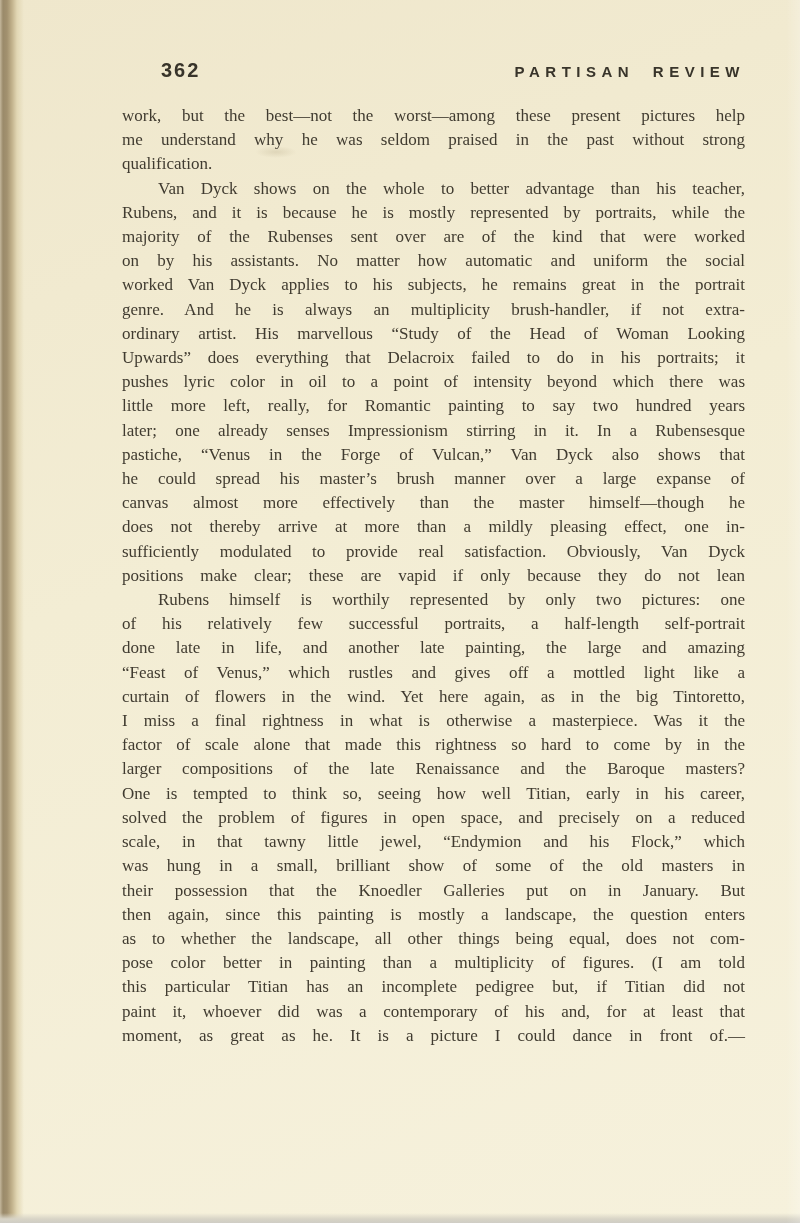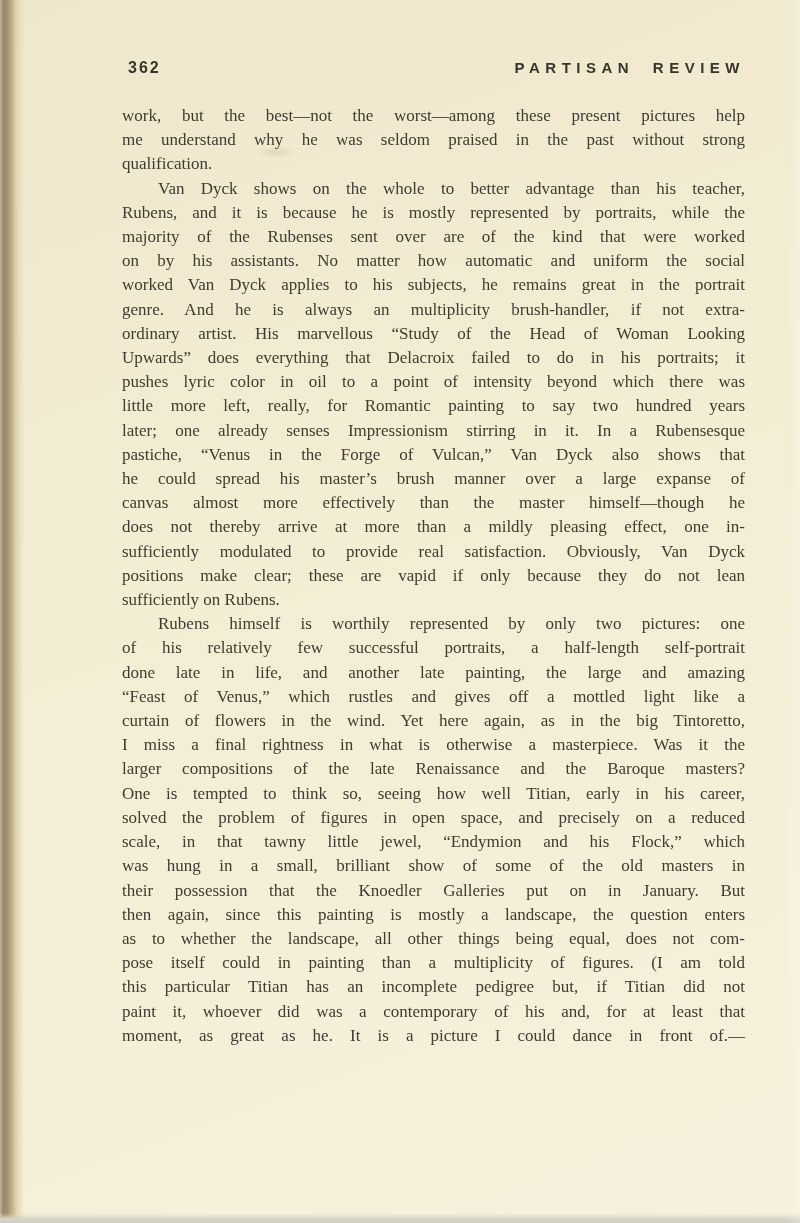--- a/index.html
+++ b/index.html
@@ -59,22 +59,23 @@
     left: 128px;
     right: 55px;
     display: flex;
     justify-content: space-between;
     align-items: baseline;
     font-family: "Liberation Sans", sans-serif;
     font-weight: bold;
     color: #38342a;
   }
   .pagenum {
-    font-size: 16px;
+    font-size: 20px;
     letter-spacing: 2px;
+    margin-left: 33px;
   }
   .journal {
     font-size: 15px;
     letter-spacing: 5.5px;
     word-spacing: 9px;
   }
   .body-text {
     position: absolute;
     top: 104px;
     left: 122px;
@@ -118,33 +119,33 @@
       <div class="ln">Upwards” does everything that Delacroix failed to do in his portraits; it</div>
       <div class="ln">pushes lyric color in oil to a point of intensity beyond which there was</div>
       <div class="ln">little more left, really, for Romantic painting to say two hundred years</div>
       <div class="ln">later; one already senses Impressionism stirring in it. In a Rubensesque</div>
       <div class="ln">pastiche, “Venus in the Forge of Vulcan,” Van Dyck also shows that</div>
       <div class="ln">he could spread his master’s brush manner over a large expanse of</div>
       <div class="ln">canvas almost more effectively than the master himself—though he</div>
       <div class="ln">does not thereby arrive at more than a mildly pleasing effect, one in-</div>
       <div class="ln">sufficiently modulated to provide real satisfaction. Obviously, Van Dyck</div>
       <div class="ln">positions make clear; these are vapid if only because they do not lean</div>
-      <div class="ln short">sufficiently on Rubens.</div>
       <div class="ln indent">Rubens himself is worthily represented by only two pictures: one</div>
       <div class="ln">of his relatively few successful portraits, a half-length self-portrait</div>
       <div class="ln">done late in life, and another late painting, the large and amazing</div>
       <div class="ln">“Feast of Venus,” which rustles and gives off a mottled light like a</div>
       <div class="ln">curtain of flowers in the wind. Yet here again, as in the big Tintoretto,</div>
       <div class="ln">I miss a final rightness in what is otherwise a masterpiece. Was it the</div>
+      <div class="ln">factor of scale alone that made this rightness so hard to come by in the</div>
       <div class="ln">larger compositions of the late Renaissance and the Baroque masters?</div>
       <div class="ln">One is tempted to think so, seeing how well Titian, early in his career,</div>
       <div class="ln">solved the problem of figures in open space, and precisely on a reduced</div>
       <div class="ln">scale, in that tawny little jewel, “Endymion and his Flock,” which</div>
       <div class="ln">was hung in a small, brilliant show of some of the old masters in</div>
       <div class="ln">their possession that the Knoedler Galleries put on in January. But</div>
       <div class="ln">then again, since this painting is mostly a landscape, the question enters</div>
       <div class="ln">as to whether the landscape, all other things being equal, does not com-</div>
-      <div class="ln">pose itself could in painting than a multiplicity of figures. (I am told</div>
+      <div class="ln">pose color better in painting than a multiplicity of figures. (I am told</div>
       <div class="ln">this particular Titian has an incomplete pedigree but, if Titian did not</div>
       <div class="ln">paint it, whoever did was a contemporary of his and, for at least that</div>
       <div class="ln">moment, as great as he. It is a picture I could dance in front of.—</div>
     </main>
 </div>
 
 </body></html>

